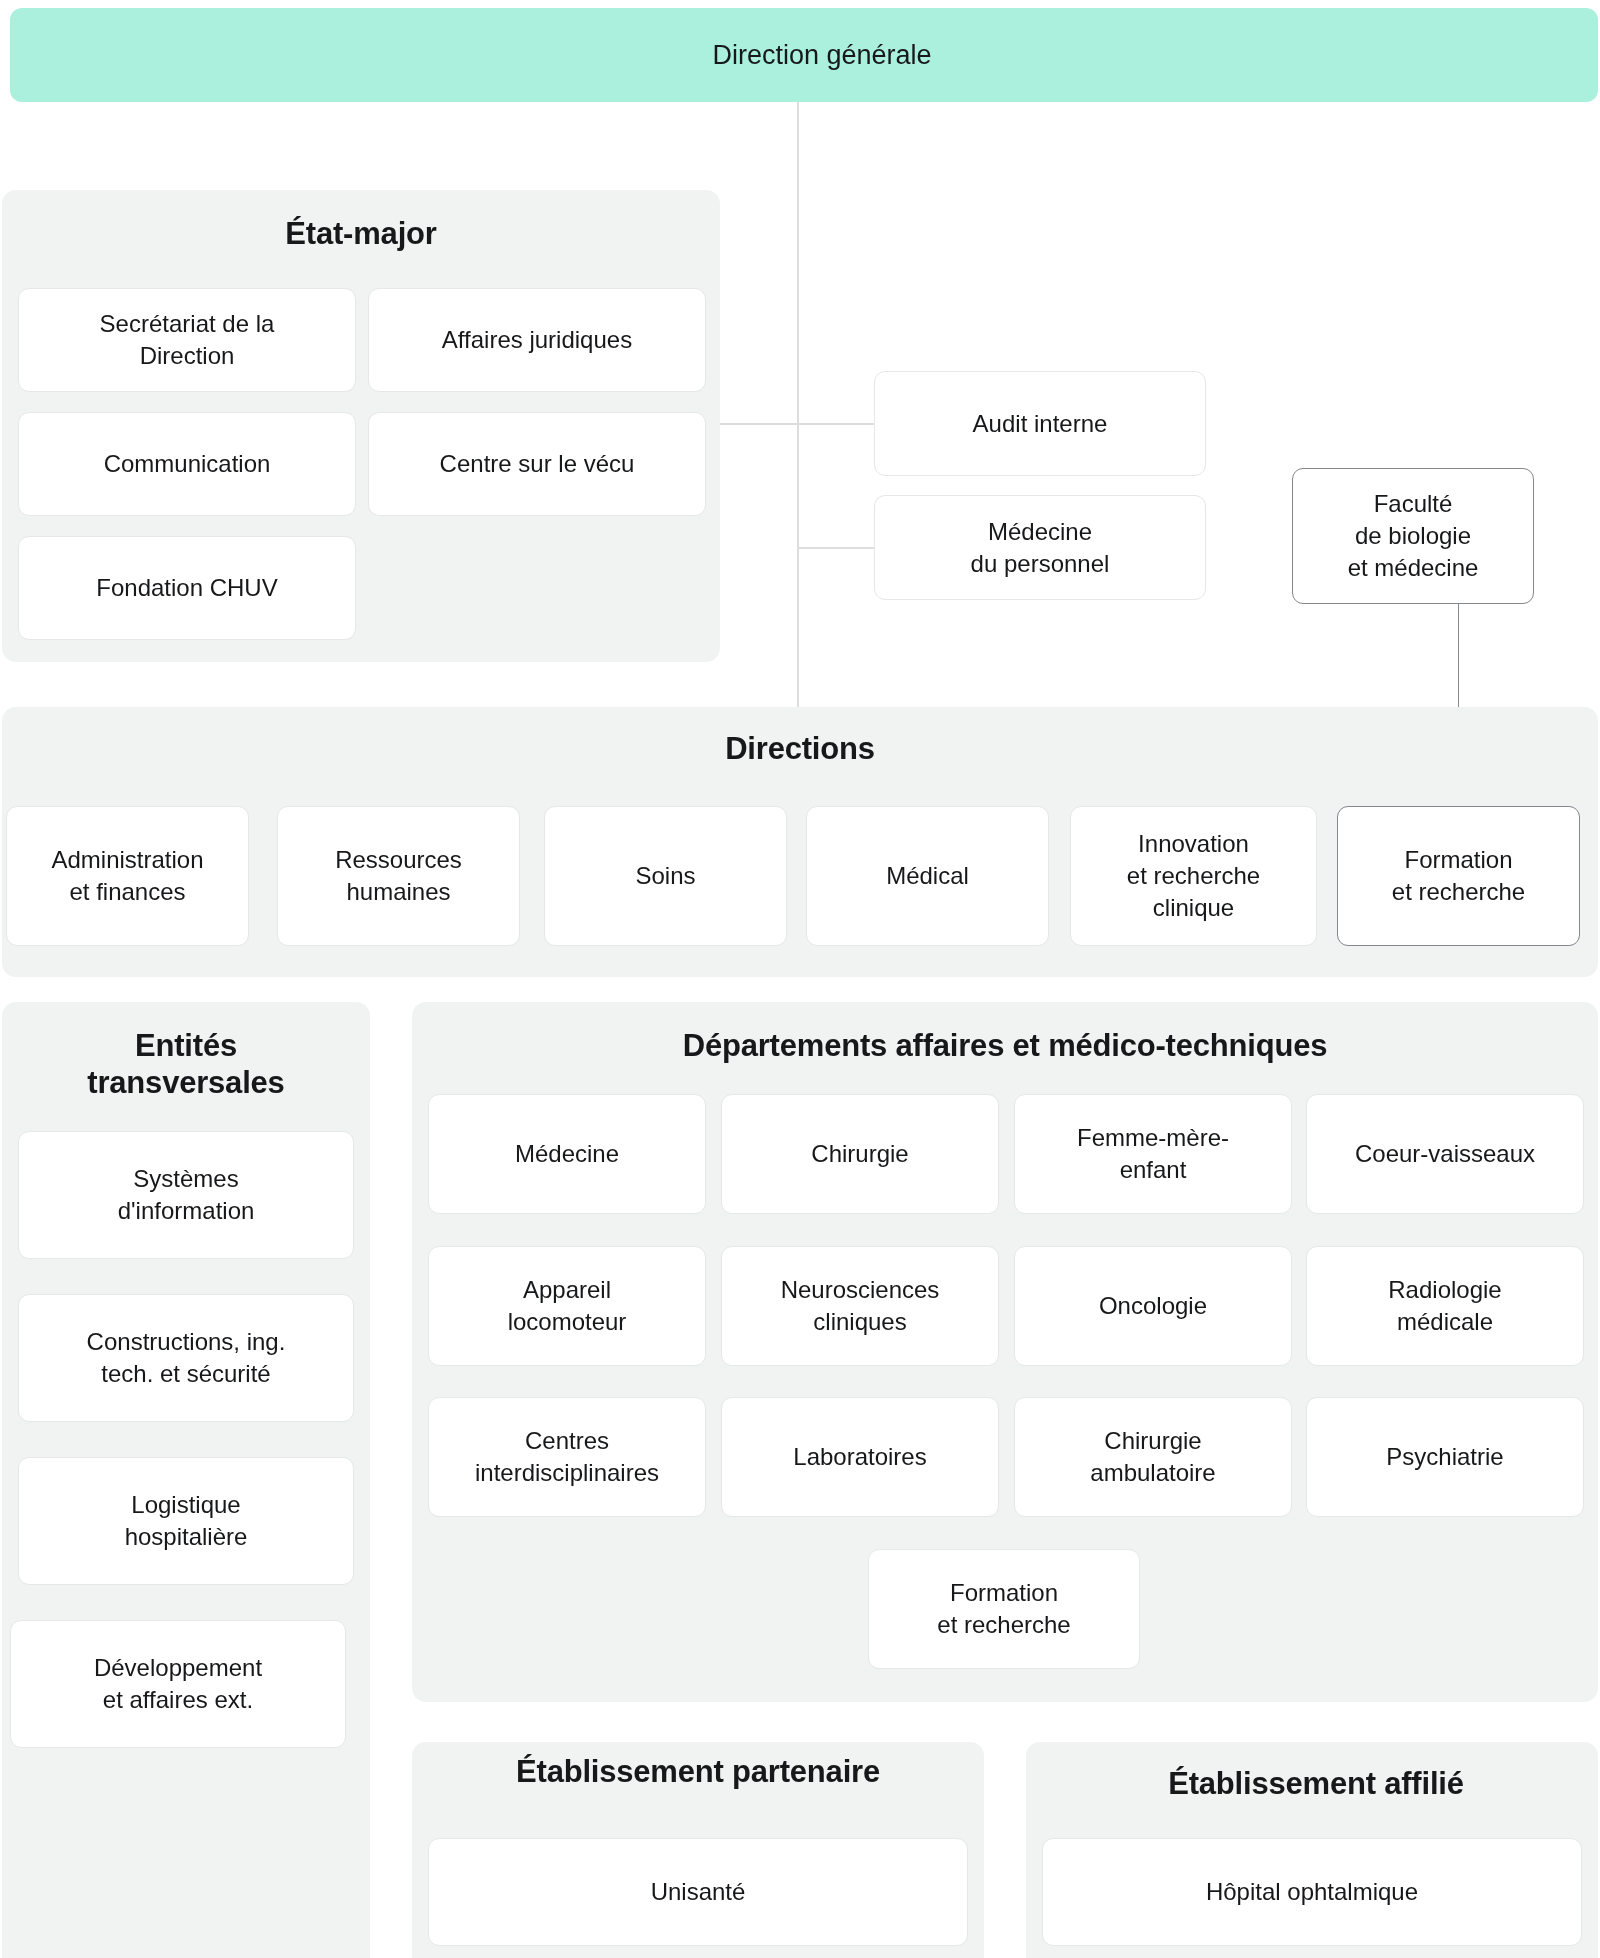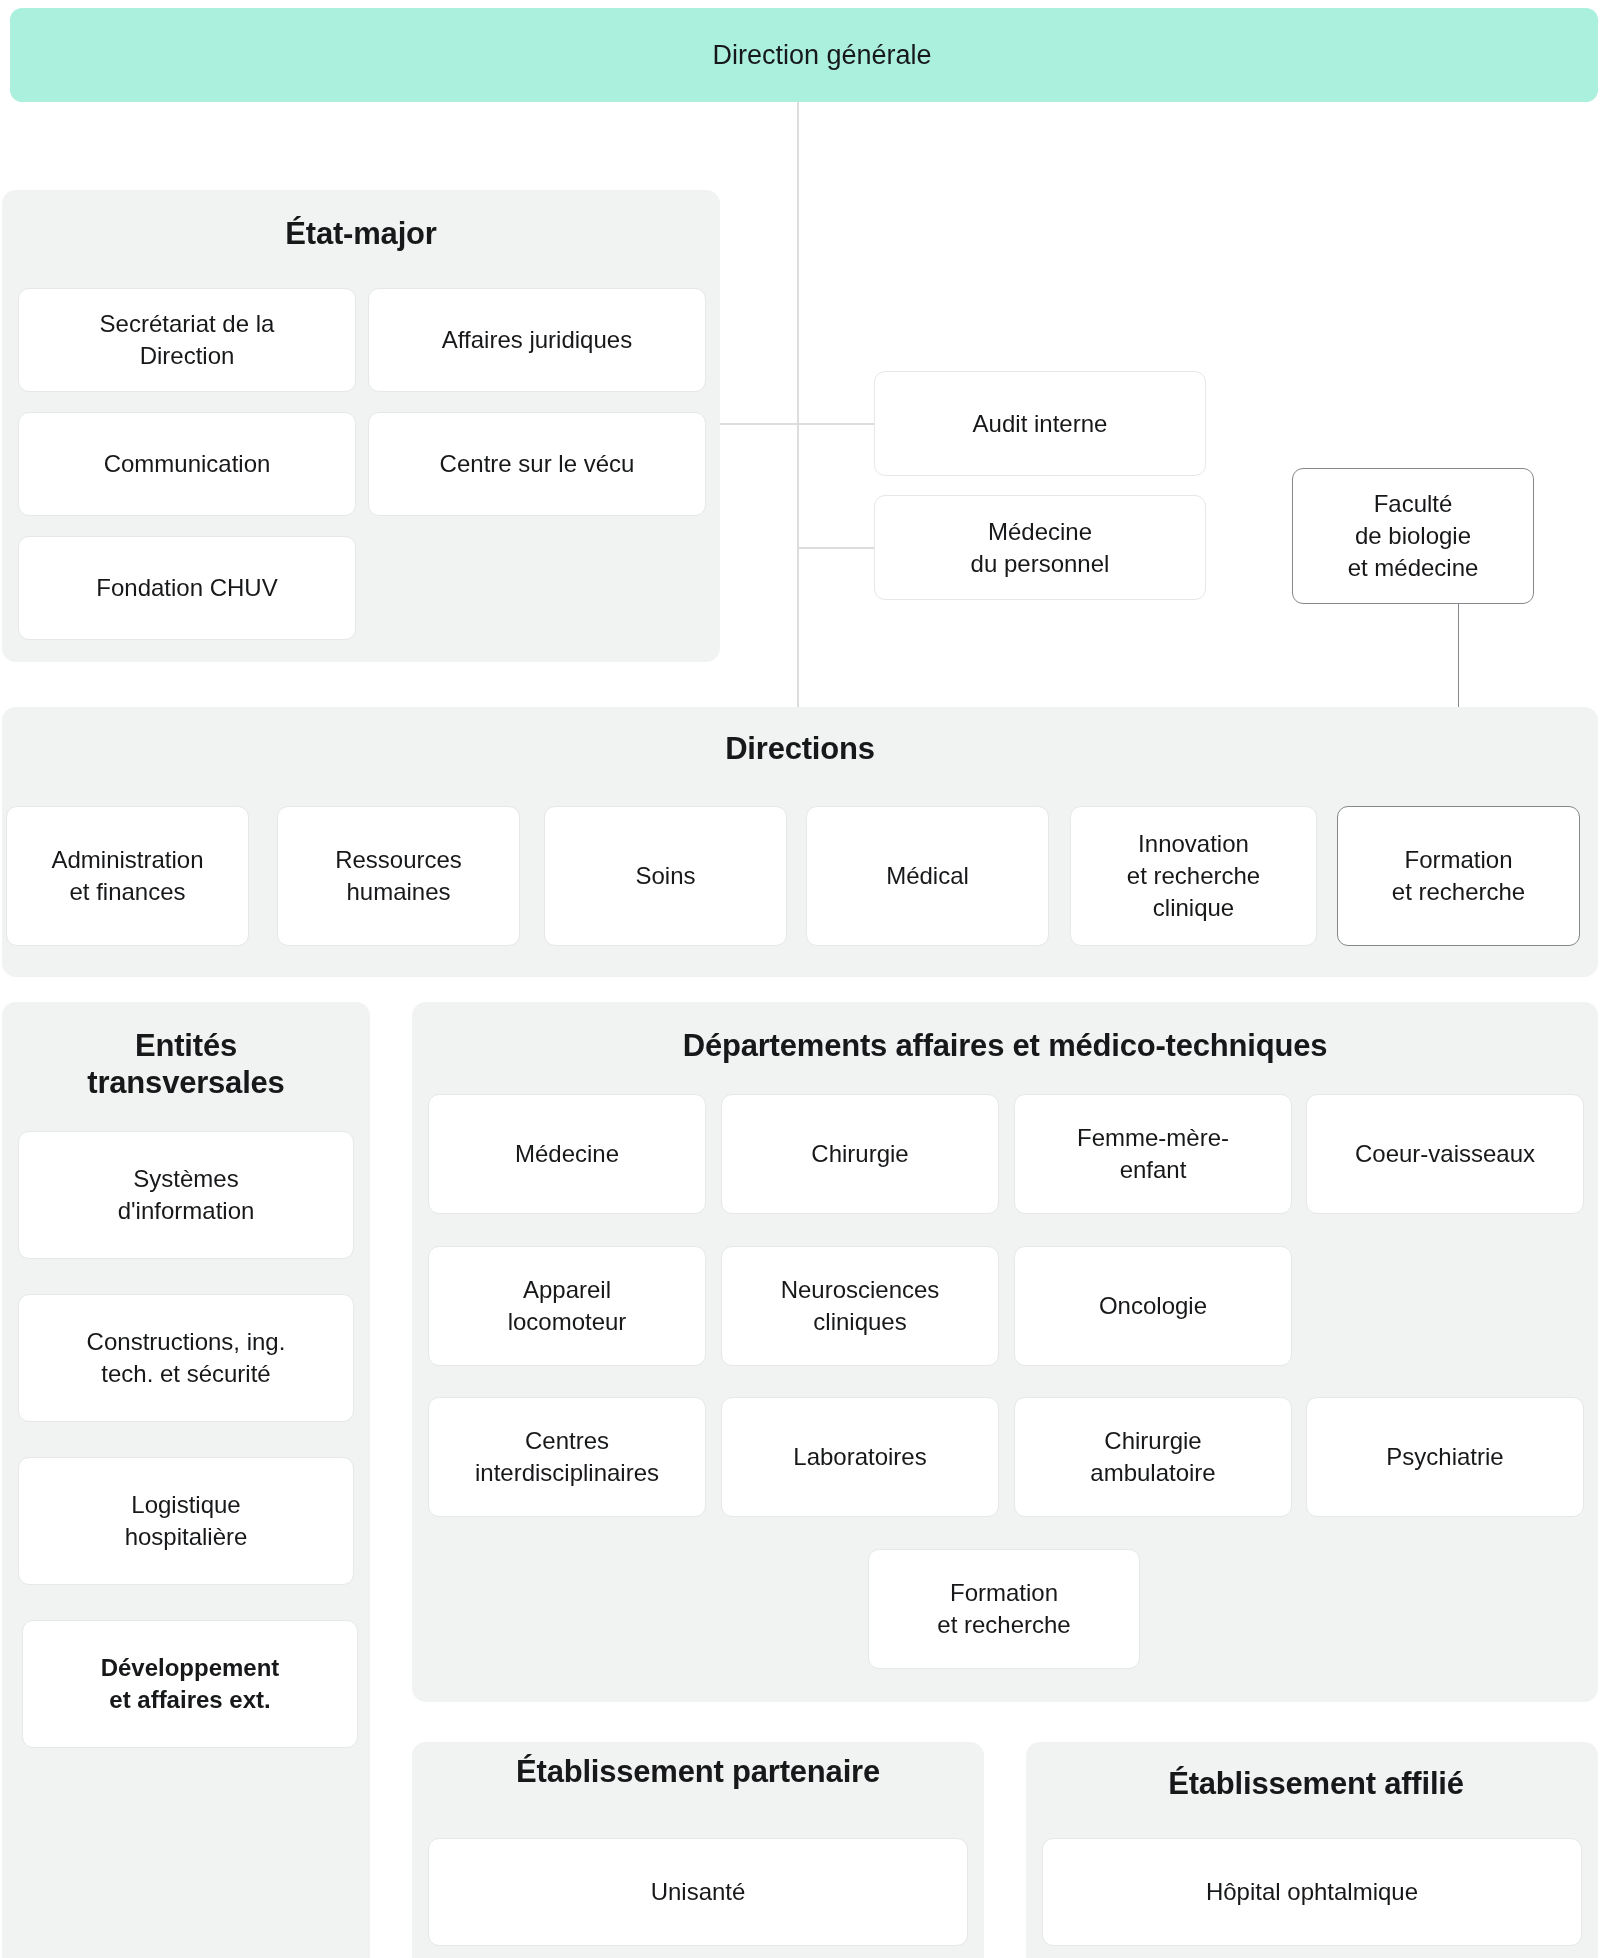--- a/index.html
+++ b/index.html
@@ -136,37 +136,39 @@
   <div class="group" id="entites">
     <div class="group-title" style="white-space:pre-line;">Entités
 transversales</div>
   </div>
   <div class="node" style="left:18px; top:1131px; width:336px; height:128px; white-space:pre-line;">Systèmes
 d'information</div>
   <div class="node" style="left:18px; top:1294px; width:336px; height:128px; white-space:pre-line;">Constructions, ing.
 tech. et sécurité</div>
   <div class="node" style="left:18px; top:1457px; width:336px; height:128px; white-space:pre-line;">Logistique
 hospitalière</div>
-  <div class="node" style="left:22px; top:1620px; width:336px; height:128px; white-space:pre-line;font-weight:bold;">Développement
+  <div class="node" style="left:10px; top:1620px; width:336px; height:128px; white-space:pre-line;">Développement
 et affaires ext.</div>
 
   <div class="group" id="departements">
     <div class="group-title">Départements affaires et médico-techniques</div>
   </div>
   <div class="node" style="left:428px; top:1094px; width:278px; height:120px; white-space:pre-line;">Médecine</div>
   <div class="node" style="left:721px; top:1094px; width:278px; height:120px; white-space:pre-line;">Chirurgie</div>
   <div class="node" style="left:1014px; top:1094px; width:278px; height:120px; white-space:pre-line;">Femme-mère-
 enfant</div>
   <div class="node" style="left:1306px; top:1094px; width:278px; height:120px; white-space:pre-line;">Coeur-vaisseaux</div>
 
   <div class="node" style="left:428px; top:1246px; width:278px; height:120px; white-space:pre-line;">Appareil
 locomoteur</div>
   <div class="node" style="left:721px; top:1246px; width:278px; height:120px; white-space:pre-line;">Neurosciences
 cliniques</div>
   <div class="node" style="left:1014px; top:1246px; width:278px; height:120px; white-space:pre-line;">Oncologie</div>
+  <div class="node" style="left:1306px; top:1246px; width:278px; height:120px; white-space:pre-line;">Radiologie
+médicale</div>
 
   <div class="node" style="left:428px; top:1397px; width:278px; height:120px; white-space:pre-line;">Centres
 interdisciplinaires</div>
   <div class="node" style="left:721px; top:1397px; width:278px; height:120px; white-space:pre-line;">Laboratoires</div>
   <div class="node" style="left:1014px; top:1397px; width:278px; height:120px; white-space:pre-line;">Chirurgie
 ambulatoire</div>
   <div class="node" style="left:1306px; top:1397px; width:278px; height:120px; white-space:pre-line;">Psychiatrie</div>
 
   <div class="node" style="left:868px; top:1549px; width:272px; height:120px; white-space:pre-line;">Formation
 et recherche</div>

